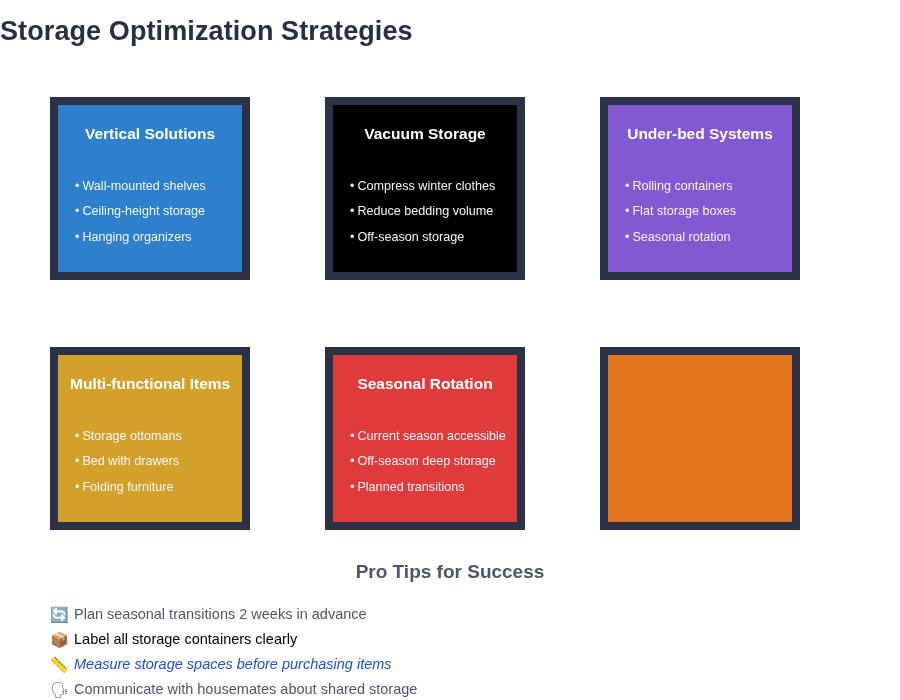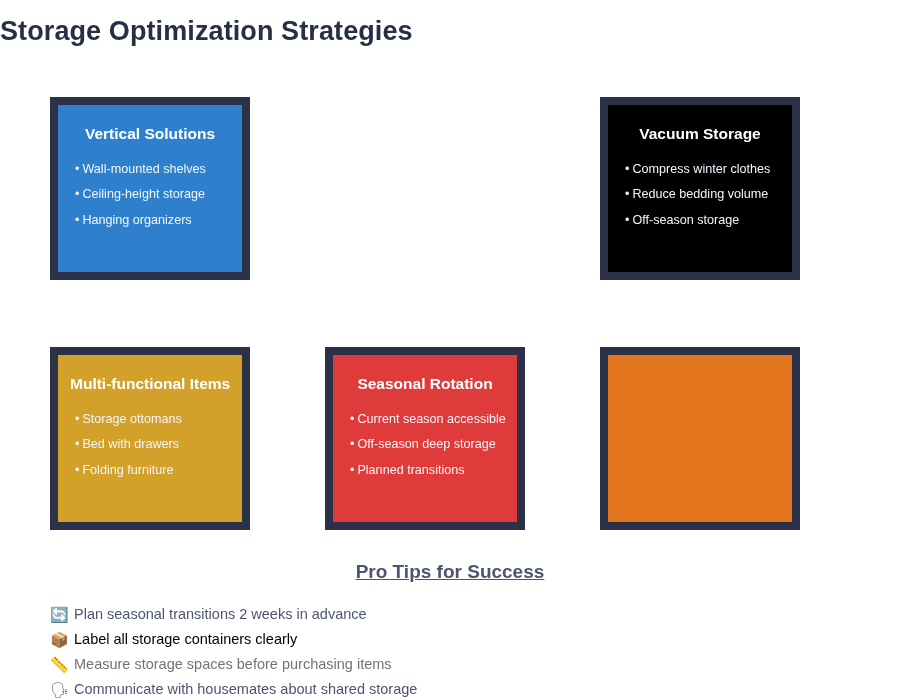--- a/index.html
+++ b/index.html
@@ -52,21 +52,21 @@
     text-align: center;
     font-size: 15.5px;
     font-weight: bold;
     color: #ffffff;
     line-height: 1.2;
     margin-top: 8px;
     margin-bottom: 0;
     white-space: nowrap;
   }
   .card-items {
-    margin-top: 19px;
+    margin-top: 36px;
     padding: 0 0 0 5px;
   }
   .card-item {
     font-size: 12.6px;
     color: #f2f6fb;
     line-height: 1;
     margin-bottom: 13px;
     white-space: nowrap;
   }
   .card-item .bullet {
@@ -130,20 +130,28 @@
 
     <div class="card" style="background: #000000; border-color: rgb(43, 49, 71);">
       <div class="card-title">Vacuum Storage</div>
       <div class="card-items">
         <div class="card-item"><span class="bullet">•</span><span>Compress winter clothes</span></div>
         <div class="card-item"><span class="bullet">•</span><span>Reduce bedding volume</span></div>
         <div class="card-item"><span class="bullet">•</span><span>Off-season storage</span></div>
       </div>
     </div>
 
+    <div class="card" style="background: rgb(130, 89, 208); border-color: rgb(43, 49, 71);">
+      <div class="card-title">Under-bed Systems</div>
+      <div class="card-items">
+        <div class="card-item"><span class="bullet">•</span><span>Rolling containers</span></div>
+        <div class="card-item"><span class="bullet">•</span><span>Flat storage boxes</span></div>
+        <div class="card-item"><span class="bullet">•</span><span>Seasonal rotation</span></div>
+      </div>
+    </div>
 
   </div>
 
   <div class="card-row">
 
     <div class="card" style="background: rgb(211, 160, 42); border-color: rgb(43, 49, 71);">
       <div class="card-title">Multi-functional Items</div>
       <div class="card-items">
         <div class="card-item"><span class="bullet">•</span><span>Storage ottomans</span></div>
         <div class="card-item"><span class="bullet">•</span><span>Bed with drawers</span></div>
@@ -159,32 +167,32 @@
         <div class="card-item"><span class="bullet">•</span><span>Planned transitions</span></div>
       </div>
     </div>
 
     <div class="card" style="background: rgb(225, 116, 28); border-color: rgb(43, 49, 71);">
     </div>
 
   </div>
 </div>
 
-<div id="tips-heading" style="color: rgb(75, 86, 110); text-decoration: underline;">Pro Tips for Success</div>
+<div id="tips-heading" style="color: rgb(75, 86, 110);">Pro Tips for Success</div>
 
 <div id="tips-list">
   <div class="tip-row">
     <span class="tip-icon" style="color: rgb(75, 86, 110);">🔄</span>
     <span class="tip-text" style="color: rgb(75, 86, 110);">Plan seasonal transitions 2 weeks in advance</span>
   </div>
   <div class="tip-row">
     <span class="tip-icon" style="color: rgb(75, 86, 110);">📦</span>
     <span class="tip-text" style="color: #000000;">Label all storage containers clearly</span>
   </div>
   <div class="tip-row">
     <span class="tip-icon" style="color: rgb(75, 86, 110);">📏</span>
-    <span class="tip-text" style="color: #737373;">Measure storage spaces before purchasing items</span>
+    <span class="tip-text" style="color: #1d4ed8; font-style: italic;">Measure storage spaces before purchasing items</span>
   </div>
   <div class="tip-row">
     <span class="tip-icon" style="color: rgb(75, 86, 110);">🗣</span>
     <span class="tip-text" style="color: rgb(75, 86, 110);">Communicate with housemates about shared storage</span>
   </div>
 </div>
 
 </body></html>

